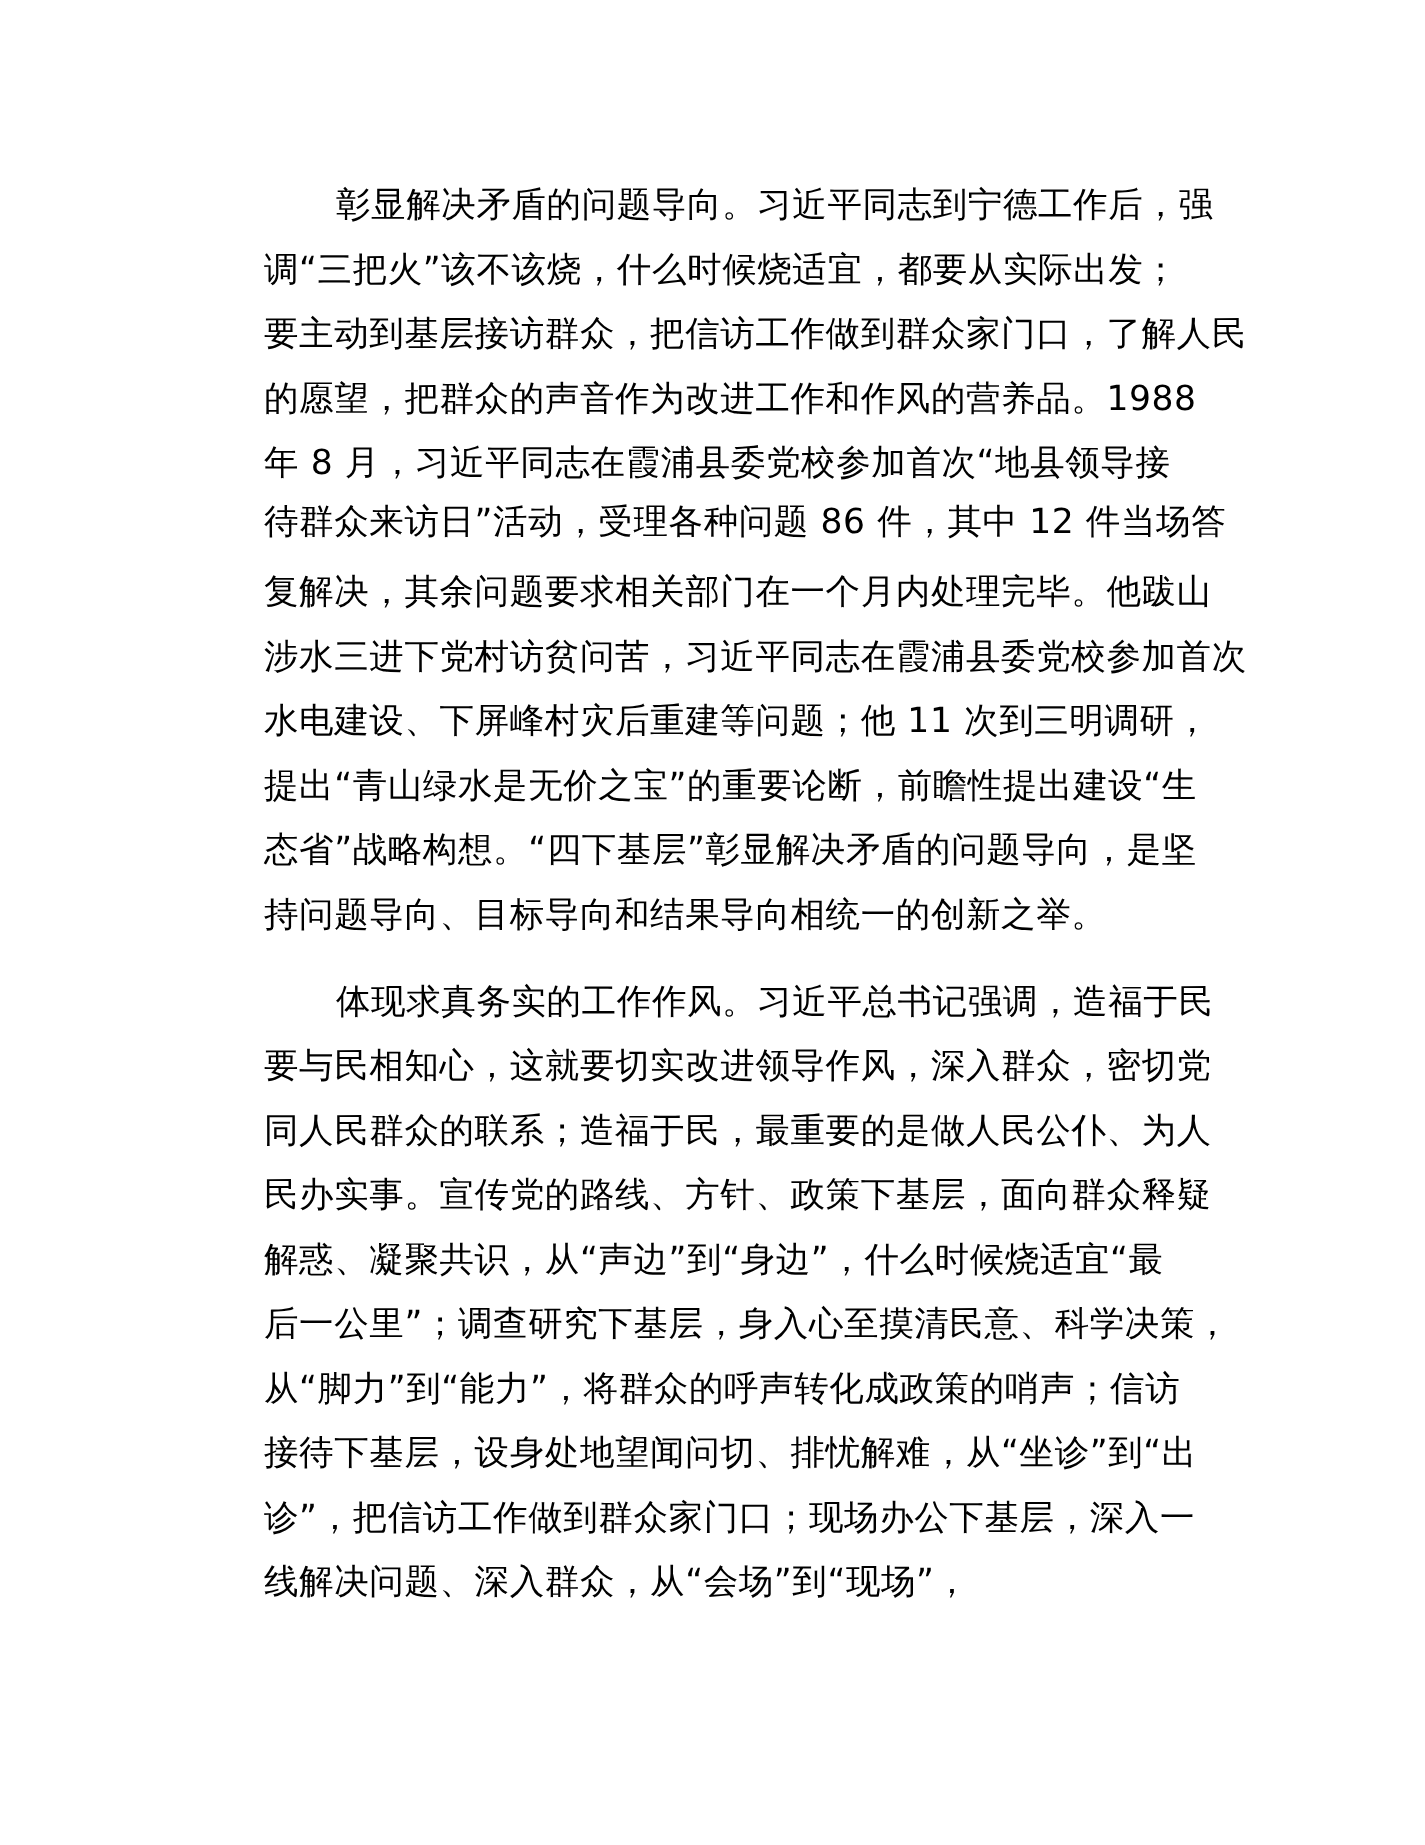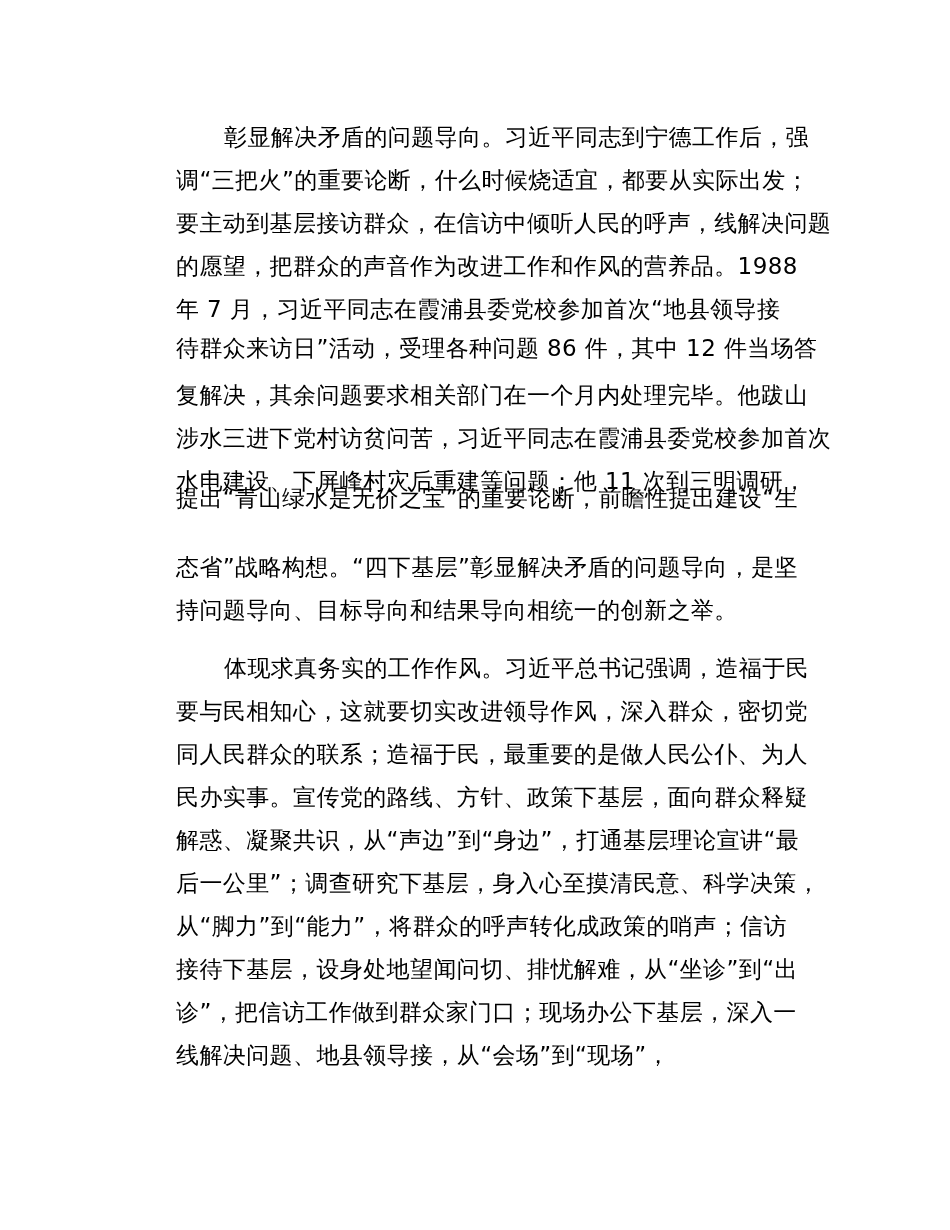--- a/index.html
+++ b/index.html
@@ -34,38 +34,38 @@
   }
   .line.indent { left: 188px; }
 </style>
 </head>
 <body>
 
 <div class="page">
 
   <div>
     <div class="line indent" style="top:122px">彰显解决矛盾的问题导向。习近平同志到宁德工作后，强</div>
-    <div class="line" style="top:165px">调“三把火”的重要论断，什么时候烧适宜，都要从实际出发；</div>
-    <div class="line" style="top:208px">要主动到基层接访群众，在信访中倾听人民的呼声，线解决问题</div>
+    <div class="line" style="top:165px">调“三把火”该不该烧，什么时候烧适宜，都要从实际出发；</div>
+    <div class="line" style="top:208px">要主动到基层接访群众，把信访工作做到群众家门口，了解人民</div>
     <div class="line" style="top:251px">的愿望，把群众的声音作为改进工作和作风的营养品。1988</div>
-    <div class="line" style="top:294px">年 7 月，习近平同志在霞浦县委党校参加首次“地县领导接</div>
+    <div class="line" style="top:294px">年 8 月，习近平同志在霞浦县委党校参加首次“地县领导接</div>
     <div class="line" style="top:333px">待群众来访日”活动，受理各种问题 86 件，其中 12 件当场答</div>
     <div class="line" style="top:380px">复解决，其余问题要求相关部门在一个月内处理完毕。他跋山</div>
     <div class="line" style="top:423px">涉水三进下党村访贫问苦，习近平同志在霞浦县委党校参加首次</div>
     <div class="line" style="top:466px">水电建设、下屏峰村灾后重建等问题；他 11 次到三明调研，</div>
-    <div class="line" style="top:483px">提出“青山绿水是无价之宝”的重要论断，前瞻性提出建设“生</div>
+    <div class="line" style="top:509px">提出“青山绿水是无价之宝”的重要论断，前瞻性提出建设“生</div>
     <div class="line" style="top:552px">态省”战略构想。“四下基层”彰显解决矛盾的问题导向，是坚</div>
     <div class="line" style="top:595px">持问题导向、目标导向和结果导向相统一的创新之举。</div>
   </div>
 
   <div>
     <div class="line indent" style="top:653px">体现求真务实的工作作风。习近平总书记强调，造福于民</div>
     <div class="line" style="top:696px">要与民相知心，这就要切实改进领导作风，深入群众，密切党</div>
     <div class="line" style="top:739px">同人民群众的联系；造福于民，最重要的是做人民公仆、为人</div>
     <div class="line" style="top:782px">民办实事。宣传党的路线、方针、政策下基层，面向群众释疑</div>
-    <div class="line" style="top:825px">解惑、凝聚共识，从“声边”到“身边”，打通基层理论宣讲“最</div>
+    <div class="line" style="top:825px">解惑、凝聚共识，从“声边”到“身边”，什么时候烧适宜“最</div>
     <div class="line" style="top:868px">后一公里”；调查研究下基层，身入心至摸清民意、科学决策，</div>
     <div class="line" style="top:911px">从“脚力”到“能力”，将群众的呼声转化成政策的哨声；信访</div>
     <div class="line" style="top:954px">接待下基层，设身处地望闻问切、排忧解难，从“坐诊”到“出</div>
     <div class="line" style="top:997px">诊”，把信访工作做到群众家门口；现场办公下基层，深入一</div>
-    <div class="line" style="top:1040px">线解决问题、地县领导接，从“会场”到“现场”，</div>
+    <div class="line" style="top:1040px">线解决问题、深入群众，从“会场”到“现场”，</div>
   </div>
 </div>
 
 </body></html>

